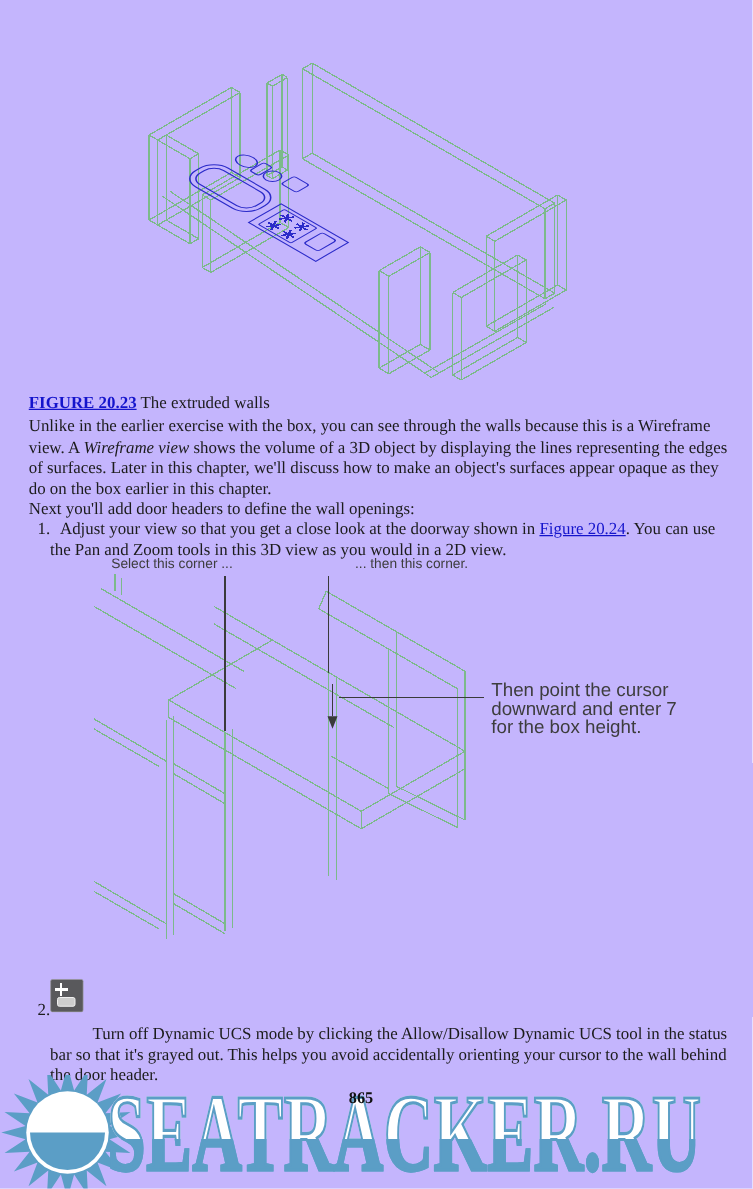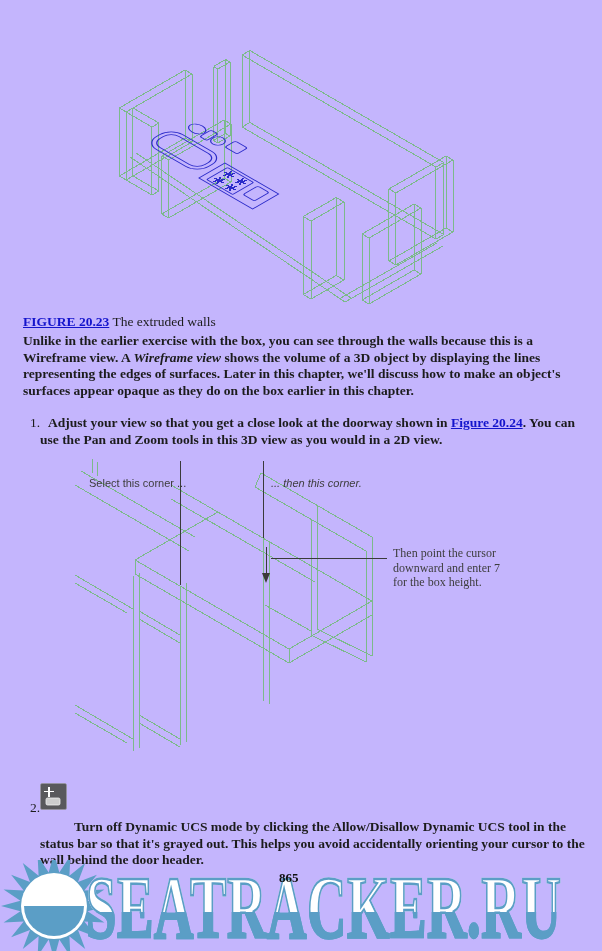--- a/index.html
+++ b/index.html
@@ -1,27 +1,27 @@
 <!DOCTYPE html>
 <html><head>
 <meta charset="utf-8">
 <style>
   html,body{margin:0;padding:0;background:#ffffff;}
   .page{position:relative;width:602px;height:951px;background:#c4b5fd;overflow:hidden;
         font-family:"Liberation Serif",serif;color:#1c1c1c;}
   .serif{font-family:"Liberation Serif",serif;}
-  .body-text{position:absolute;font-size:13.5px;line-height:16.6px;color:#1c1c1c;font-weight:bold;}
+  .body-text{position:absolute;font-size:13.5px;line-height:16.6px;color:#1c1c1c;}
   .caption{position:absolute;font-size:13.5px;line-height:17px;color:#1c1c1c;}
   a.figlink{color:#1414cc;text-decoration:underline;}
   .caption a.figlink{font-weight:bold;}
   .list-marker{position:absolute;font-size:13.5px;color:#1c1c1c;}
   .fig-container{position:absolute;}
   .fig-label{position:absolute;font-family:"Liberation Sans",sans-serif;font-size:11px;
-             color:#3d3d3d;white-space:nowrap;line-height:13px;margin-top:32px;}
-  .fig-note{position:absolute;font-family:Liberation Serif, serif;font-size:12px;
+             color:#3d3d3d;white-space:nowrap;line-height:13px;}
+  .fig-note{position:absolute;font-family:Liberation Sans, sans-serif;font-size:15px;
             color:#3d3d3d;line-height:14.5px;}
   .ucs-icon{position:absolute;left:40px;top:783px;width:27px;height:27px;}
   .pagenum{position:absolute;left:279px;top:870px;font-size:13px;color:#111;z-index:3;width:44px;text-align:left;font-weight:bold;}
   .watermark-text{
     position:absolute;left:86px;top:864px;z-index:1;
     font-family:"Liberation Serif",serif;font-weight:bold;font-size:88px;line-height:88px;
     letter-spacing:1px;white-space:nowrap;
     transform:scaleX(0.62);transform-origin:left top;
     background:linear-gradient(180deg,#ffffff 0 54%,#5b9ec6 54% 100%);
     -webkit-background-clip:text;background-clip:text;
@@ -170,20 +170,21 @@
     </svg>
 
   <div class="caption" style="left:23px;top:313px;width:560px;">
     <a href="#" class="figlink">FIGURE 20.23</a><span> The extruded walls</span>
   </div>
 
   <div class="body-text" style="left:23px;top:333px;width:563px;">
     <span>Unlike in the earlier exercise with the box, you can see through the walls because this is a Wireframe view. A </span><i>Wireframe view</i><span> shows the volume of a 3D object by displaying the lines representing the edges of surfaces. Later in this chapter, we'll discuss how to make an object's surfaces appear opaque as they do on the box earlier in this chapter.</span>
   </div>
 
+  <div class="body-text" style="left:23px;top:399px;width:563px;">Next you'll add door headers to define the wall openings:</div>
 
   <div class="list-marker" style="left:30px;top:415px;">1.</div>
   <div class="body-text" style="left:40px;top:415px;width:548px;text-indent:8px;">
     <span>Adjust your view so that you get a close look at the doorway shown in </span><a href="#" class="figlink">Figure 20.24</a><span>. You can use the Pan and Zoom tools in this 3D view as you would in a 2D view.</span>
   </div>
 
   <div class="fig-container" style="left:75px;top:443px;width:522px;height:314px;">
     <svg id="fig24" width="522" height="314" viewBox="0 0 522 314" style="position:absolute;left:0;top:0;">
         <line x1="6" y1="28" x2="120" y2="94" stroke="#7cba8a" stroke-width="1"></line>
         <line x1="0" y1="42" x2="114" y2="108" stroke="#7cba8a" stroke-width="1"></line>
@@ -223,21 +224,21 @@
         <line x1="0" y1="140" x2="52" y2="170" stroke="#7cba8a" stroke-width="1"></line>
         <line x1="0" y1="262" x2="58" y2="296" stroke="#7cba8a" stroke-width="1"></line>
         <line x1="0" y1="270" x2="52" y2="300" stroke="#7cba8a" stroke-width="1"></line>
         <line x1="105" y1="18" x2="105" y2="142" stroke="#3a3a3a" stroke-width="1"></line>
         <line x1="188" y1="18" x2="188" y2="95" stroke="#3a3a3a" stroke-width="1"></line>
         <line x1="196" y1="115" x2="312" y2="115" stroke="#3a3a3a" stroke-width="1"></line>
         <line x1="191" y1="104" x2="191" y2="130" stroke="#3a3a3a" stroke-width="1"></line>
         <polygon points="187,130 195,130 191,140" fill="#3a3a3a"></polygon>
       </svg>
     <div class="fig-label" style="left:14px;top:2px;">Select this corner ...</div>
-    <div class="fig-label" style="left:196px;top:2px;font-style:italic;">... then this corner.</div>
+    <div class="fig-label" style="left:209px;top:2px;">... then this corner.</div>
     <div class="fig-note" style="left:318px;top:103px;width:170px;">
       <div>Then point the cursor</div>
       <div>downward and enter 7</div>
       <div>for the box height.</div>
     </div>
   </div>
 
 
   <div class="list-marker" style="left:30px;top:800px;">2.</div>
   <svg class="ucs-icon" viewBox="0 0 27 27">

